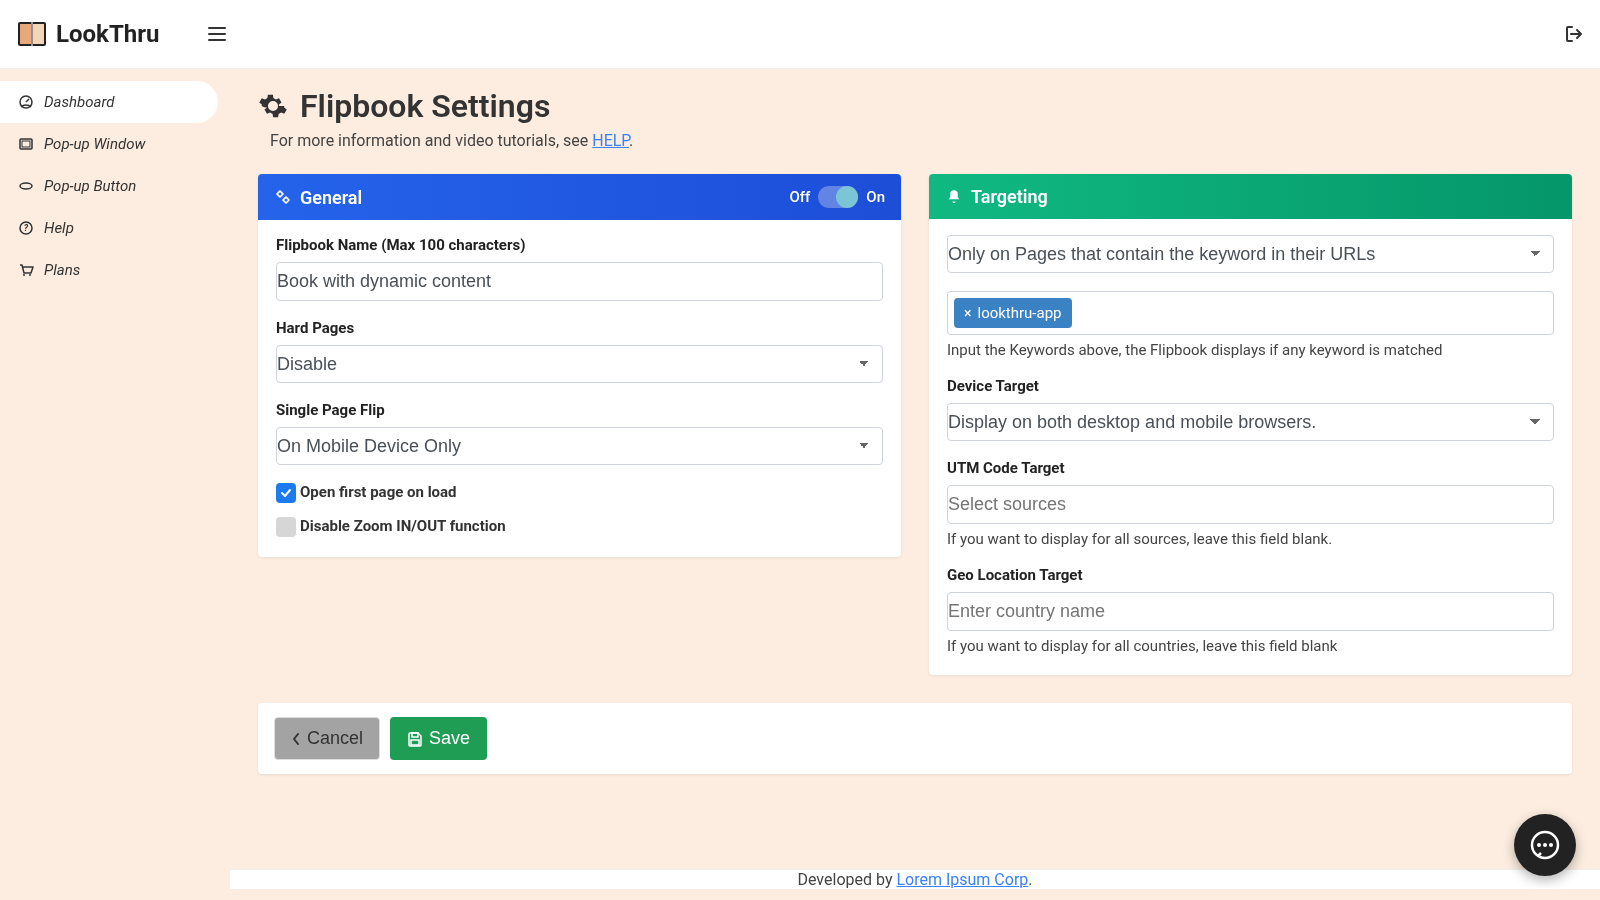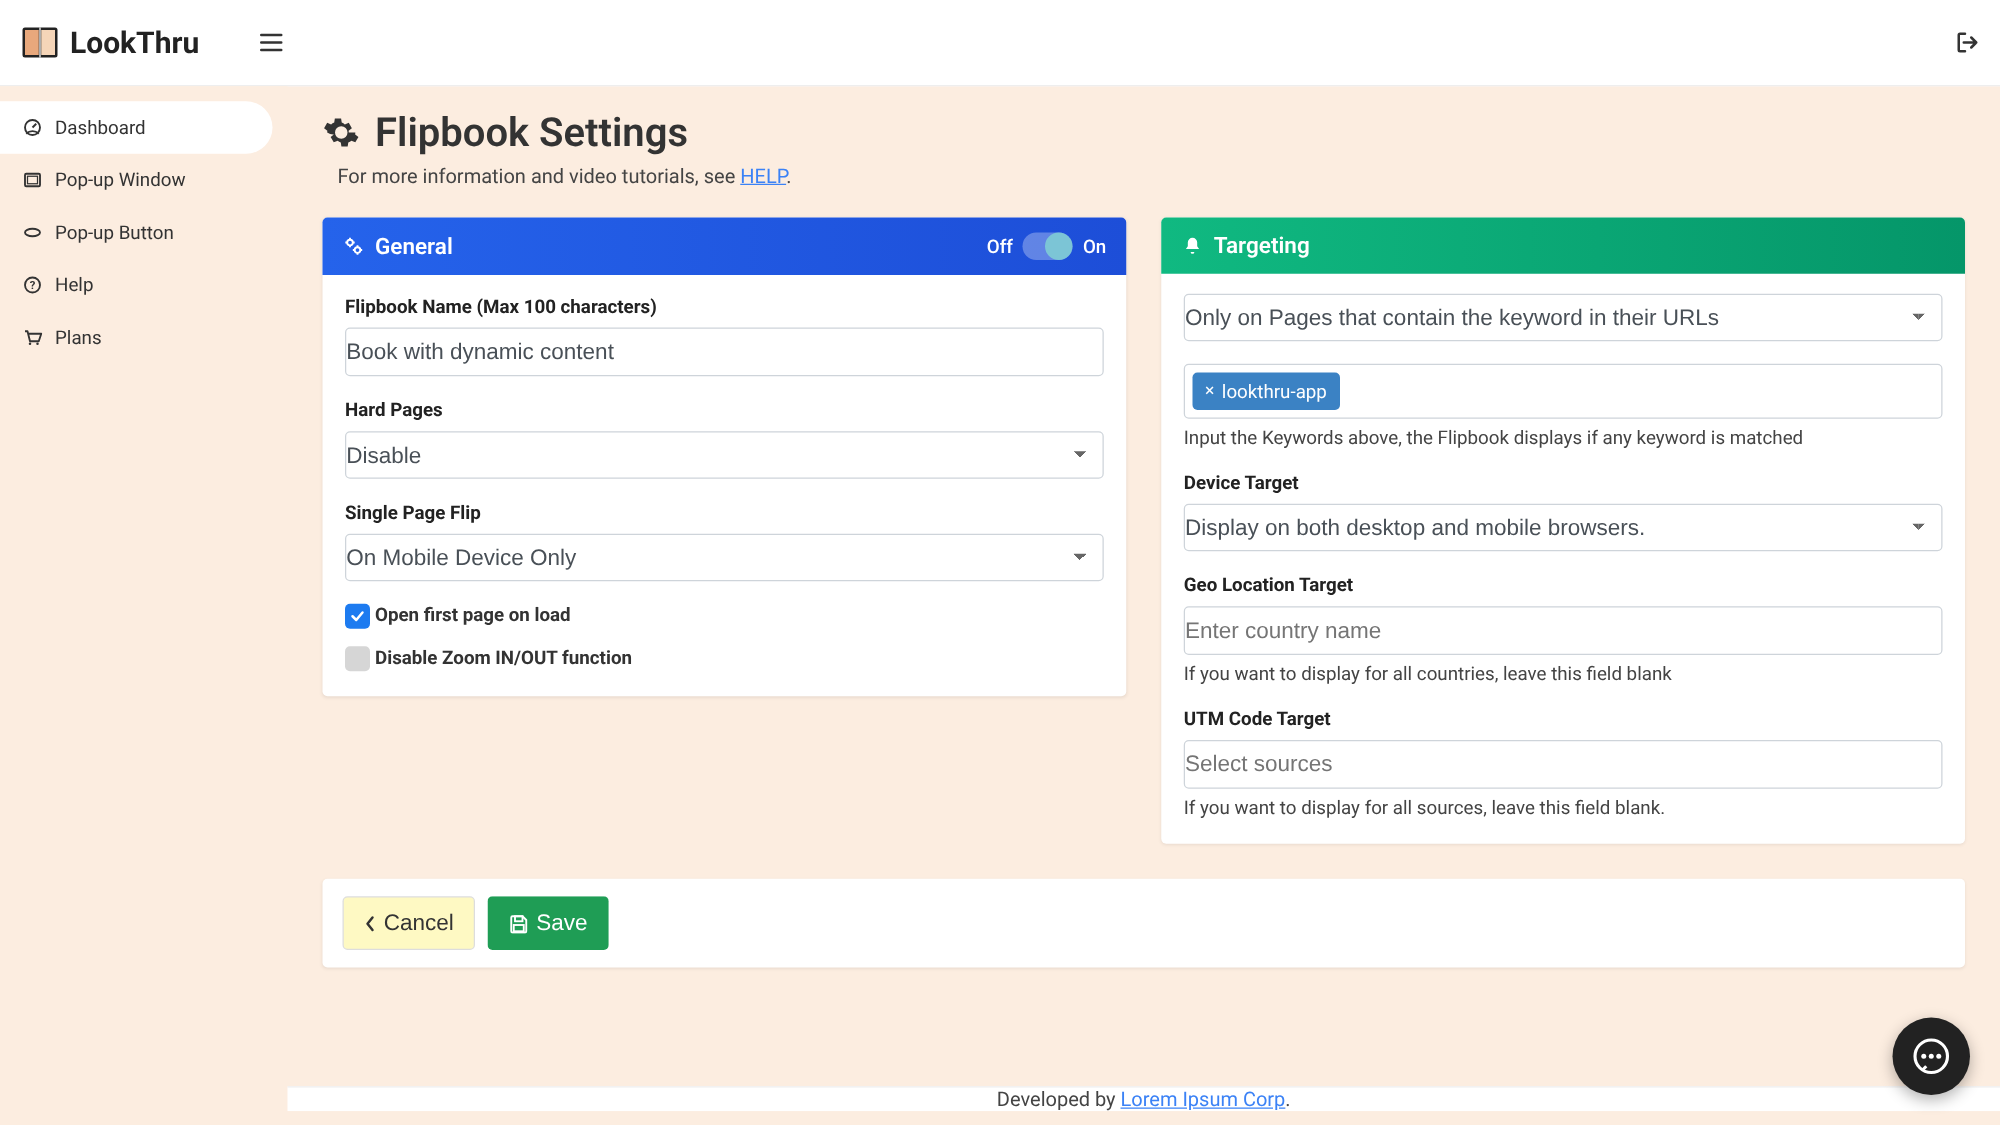--- a/index.html
+++ b/index.html
@@ -3,21 +3,21 @@
 <meta charset="utf-8">
 <style>
 * { box-sizing: border-box; margin: 0; padding: 0; }
 body { font-family: -apple-system, BlinkMacSystemFont, "Segoe UI", Roboto, "Helvetica Neue", Arial, sans-serif; background: #fcede0; color: #333; font-size: 15px; }
 .topbar { background: #fff; height: 69px; display: flex; align-items: center; padding: 0 16px; border-bottom: 1px solid #eee; }
 .logo { display: flex; align-items: center; gap: 8px; font-size: 24px; font-weight: 700; color: #222; }
 .logo-icon { width: 32px; height: 32px; }
 .menu-toggle { margin-left: 48px; font-size: 20px; color: #333; cursor: pointer; }
 .logout { margin-left: auto; font-size: 20px; color: #333; cursor: pointer; }
 .layout { display: flex; min-height: calc(100vh - 52px - 48px); }
-.sidebar { width: 230px; background: #fcede0; padding: 12px 0; }
+.sidebar { width: 230px; background: #fcede0; padding: 12px 0; font-style: italic; }
 .sidebar-item { display: flex; align-items: center; gap: 10px; padding: 12px 18px; font-size: 15px; color: #333; cursor: pointer; }
 .sidebar-item.active { background: #fff; border-radius: 0 24px 24px 0; margin-right: 12px; }
 .main { flex: 1; padding: 18px 28px 28px 28px; }
 .page-title { display: flex; align-items: center; gap: 12px; font-size: 32px; font-weight: 600; color: #333; }
 .page-subtitle { margin-top: 6px; font-size: 16px; color: #444; margin-left: 12px; }
 .page-subtitle a { color: #3b82f6; }
 .panels { display: flex; gap: 28px; margin-top: 24px; align-items: flex-start; }
 .panel { background: #fff; border-radius: 4px; box-shadow: 0 1px 3px rgba(0,0,0,0.08); flex: 1; }
 .panel-header { display: flex; align-items: center; color: #fff; padding: 12px 16px; font-size: 18px; font-weight: 600; border-radius: 4px 4px 0 0; }
 .panel-header.blue { background: linear-gradient(90deg, #2563eb, #1d4ed8); }
@@ -36,21 +36,21 @@
 .checkbox-row:last-child { margin-bottom: 0; }
 .checkbox { width: 20px; height: 20px; border-radius: 4px; display: flex; align-items: center; justify-content: center; }
 .checkbox.checked { background: #1d7bf0; color: #fff; }
 .checkbox.unchecked { background: #d6d6d6; }
 .tag-input { display: flex; flex-wrap: wrap; gap: 6px; padding: 6px; border: 1px solid #ced4da; border-radius: 4px; min-height: 42px; align-items: center; }
 .tag { background: #3b82c4; color: #fff; padding: 6px 10px; border-radius: 4px; font-size: 15px; display: flex; align-items: center; gap: 6px; }
 .tag-remove { cursor: pointer; font-size: 14px; }
 .field-hint { font-size: 15px; color: #444; margin-top: 6px; }
 .actions-bar { background: #fff; border-radius: 4px; padding: 14px 16px; margin-top: 28px; display: flex; gap: 10px; box-shadow: 0 1px 3px rgba(0,0,0,0.08); }
 .btn { display: inline-flex; align-items: center; gap: 6px; padding: 10px 16px; border-radius: 4px; font-size: 18px; font-weight: 500; cursor: pointer; border: 1px solid transparent; }
-.btn-cancel { background: #fef9c3; border-color: #ddd; color: #333; justify-content: flex-end; }
+.btn-cancel { background: #a3a3a3; border-color: #ddd; color: #333; justify-content: flex-end; }
 .btn-save { background: #1f9d55; color: #fff; }
 .footer { background: #fff; text-align: center; font-size: 16px; color: #444; border-top: 1px solid #eee; margin-left: 230px; }
 .footer a { color: #3b82f6; }
 .chat-bubble { position: fixed; bottom: 24px; right: 24px; width: 62px; height: 62px; background: #222; border-radius: 50%; display: flex; align-items: center; justify-content: center; cursor: pointer; box-shadow: 0 4px 12px rgba(0,0,0,0.3); }
 .icon { display: inline-flex; }
 </style>
 </head>
 <body>
 
 <div class="topbar">
@@ -217,28 +217,28 @@
             </div>
             <div class="field-hint">Input the Keywords above, the Flipbook displays if any keyword is matched</div>
           </div>
           <div class="field">
             <label class="field-label">Device Target</label>
             <select class="select">
               <option>Display on both desktop and mobile browsers.</option>
             </select>
           </div>
           <div class="field">
+            <label class="field-label">UTM Code Target</label>
+            <input type="text" class="text-input" placeholder="Select sources" style="">
+            <div class="field-hint">If you want to display for all sources, leave this field blank.</div>
+          </div>
+          <div class="field">
             <label class="field-label">Geo Location Target</label>
             <input type="text" class="text-input" placeholder="Enter country name" style="">
             <div class="field-hint">If you want to display for all countries, leave this field blank</div>
-          </div>
-          <div class="field">
-            <label class="field-label">UTM Code Target</label>
-            <input type="text" class="text-input" placeholder="Select sources" style="">
-            <div class="field-hint">If you want to display for all sources, leave this field blank.</div>
           </div>
         </div>
       </div>
     </div>
 
     <div class="actions-bar">
       <button class="btn btn-cancel">
         <span class="icon">
             <svg width="10" height="14" viewBox="0 0 10 14">
               <path d="M7 2 L3 7 L7 12" stroke="#333" stroke-width="2" fill="none" stroke-linecap="round" stroke-linejoin="round"></path>

